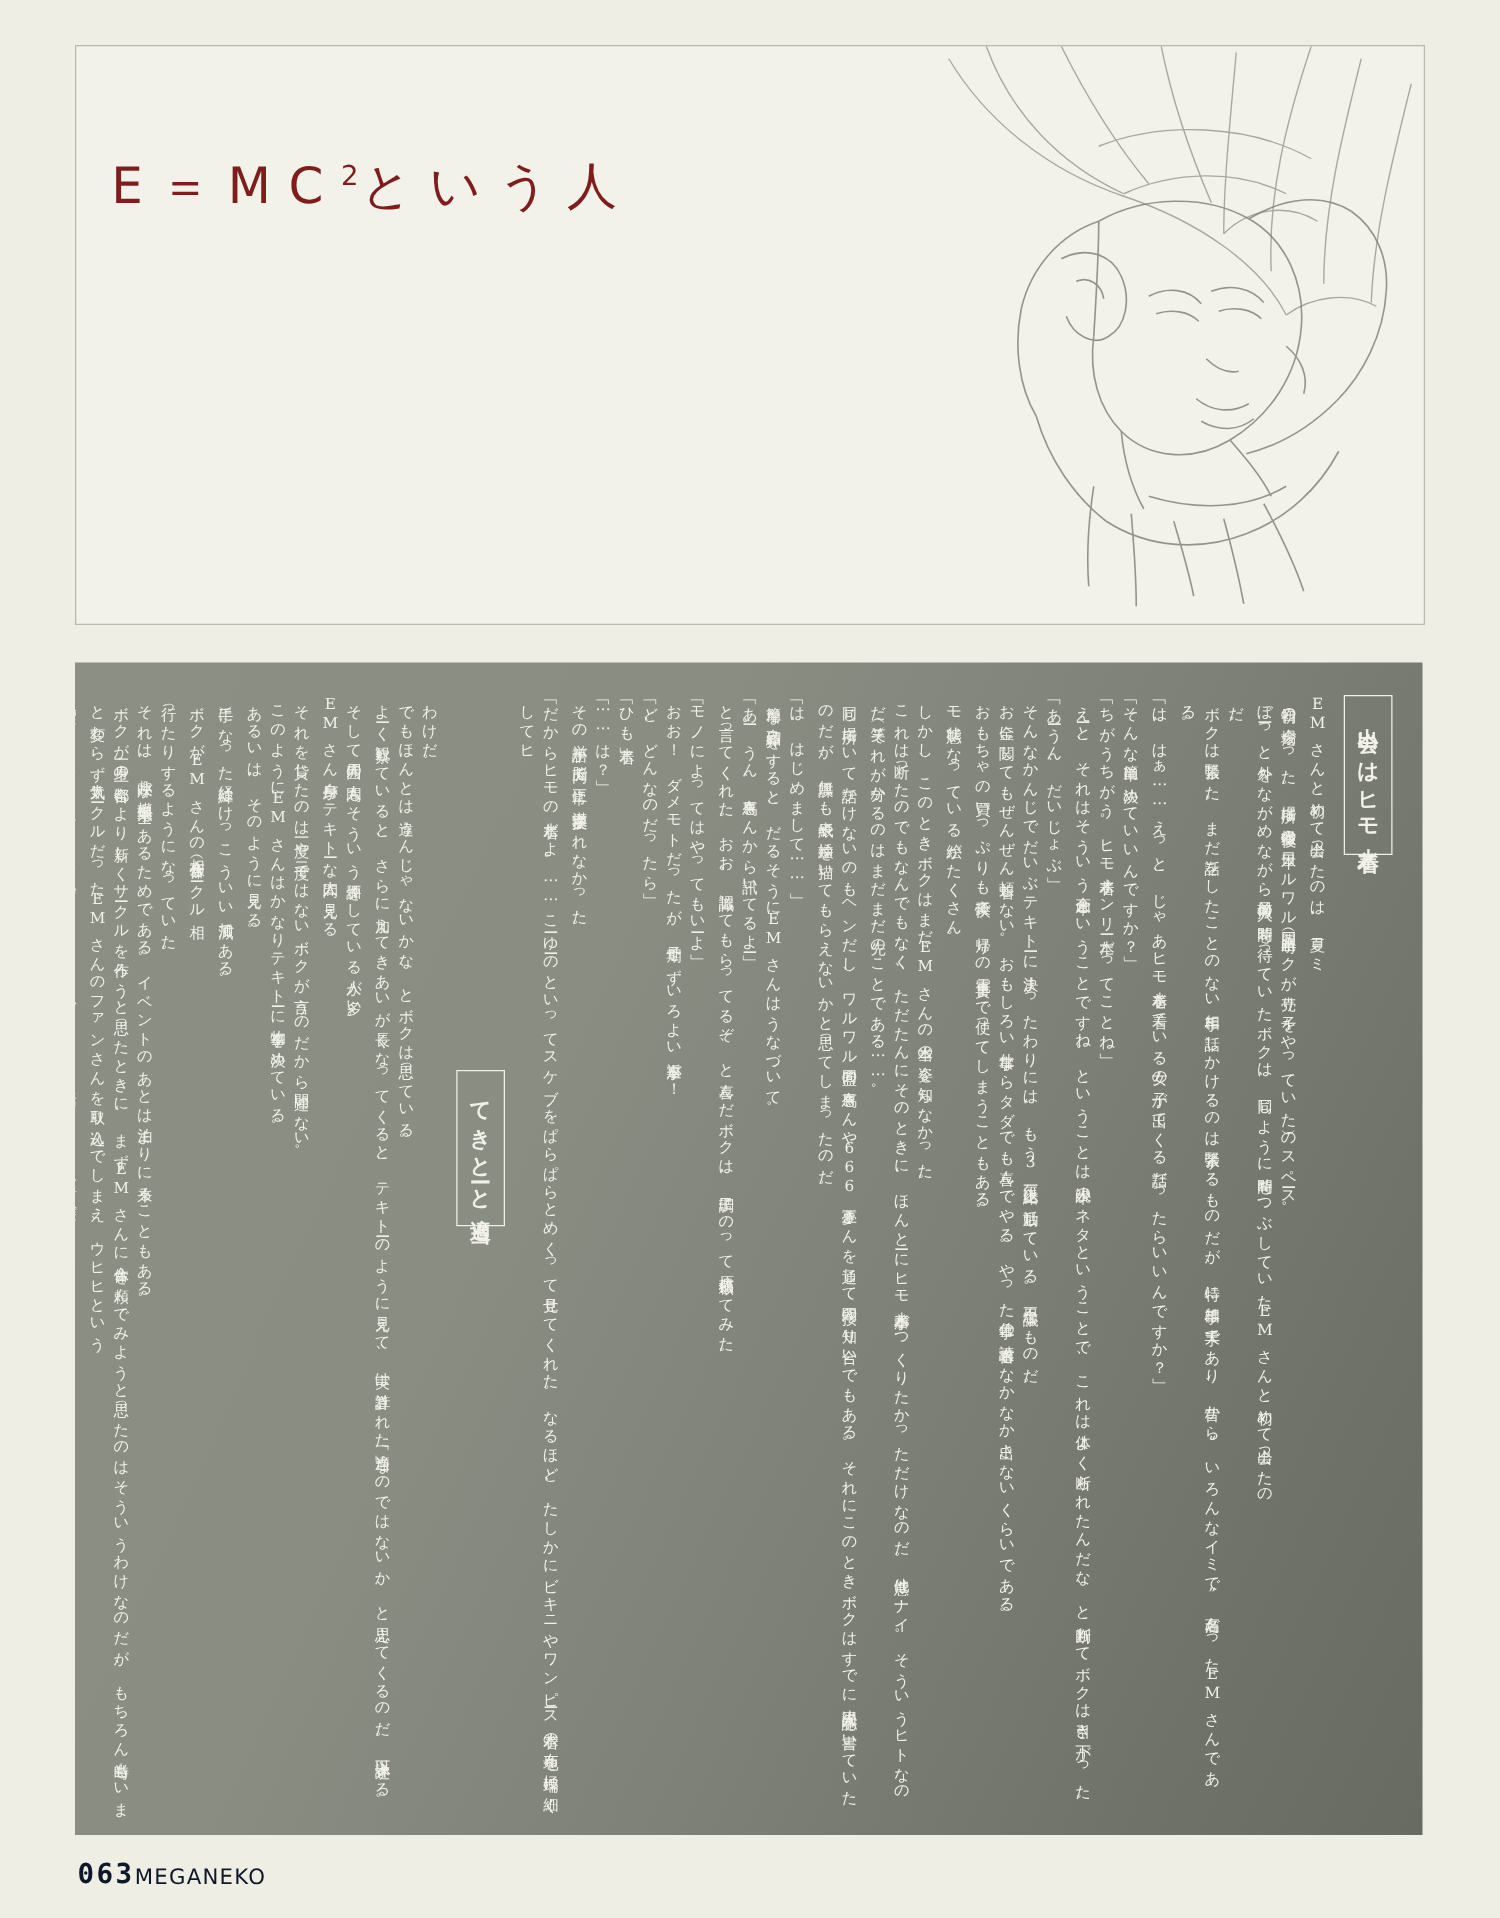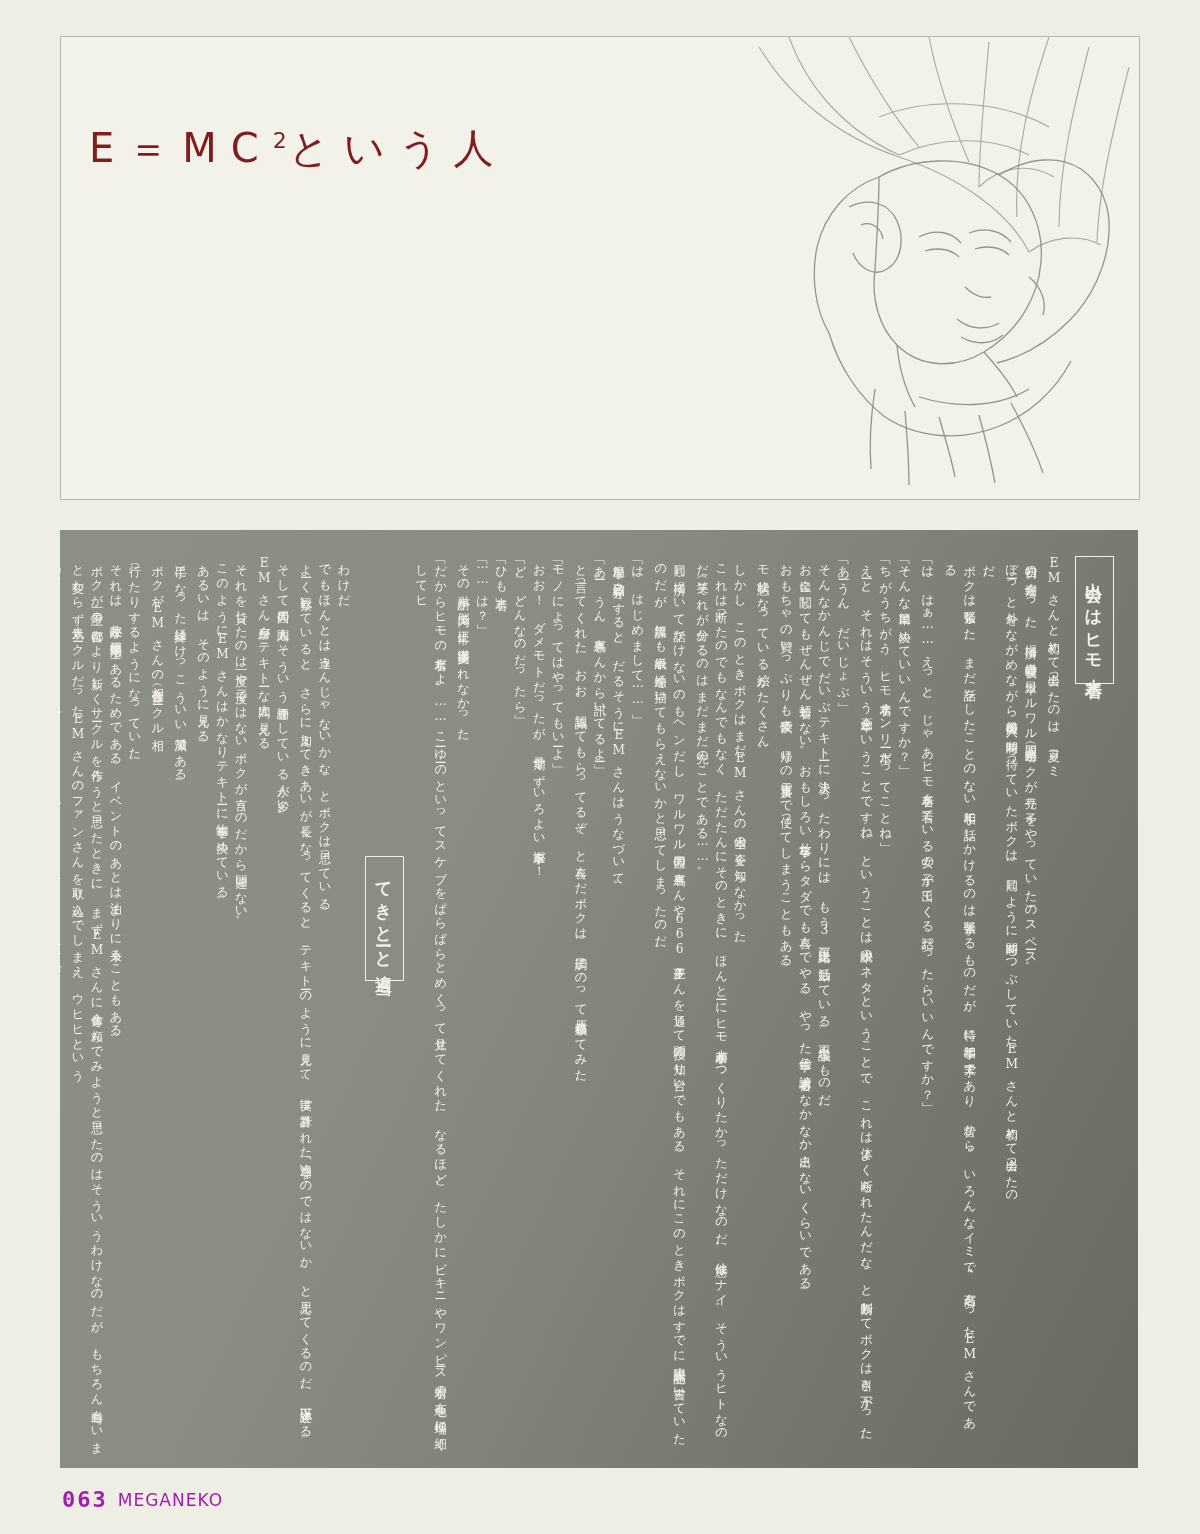--- a/index.html
+++ b/index.html
@@ -112,23 +112,22 @@
     flex-direction: row-reverse;
     height: 100%;
   }
 
   
   .footer {
     position: absolute;
     left: 62px;
     bottom: 22px;
     display: flex;
-    align-items: center;
-    gap: 10px;
-    color: #a21caf;
+    align-items: flex-end;
+    color: #0f172a;
   }
   .folio {
     font-family: "DejaVu Sans Mono", monospace;
     font-size: 22px;
     font-weight: bold;
     letter-spacing: 2px;
   }
   .magname {
     font-family: "DejaVu Sans", sans-serif;
     font-size: 17px;

